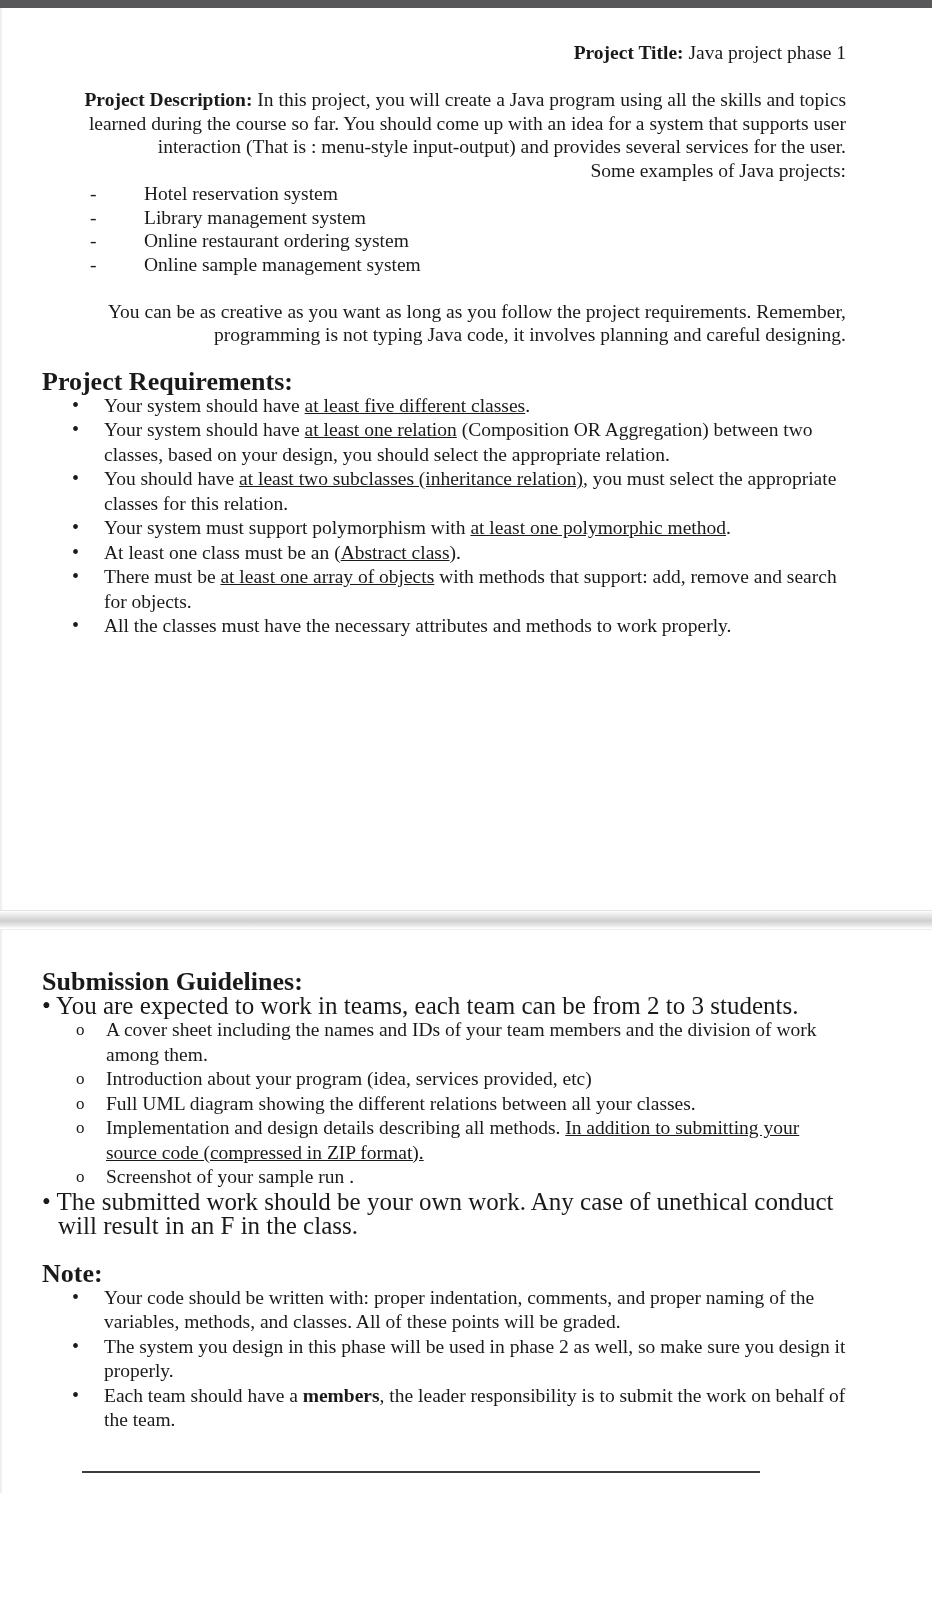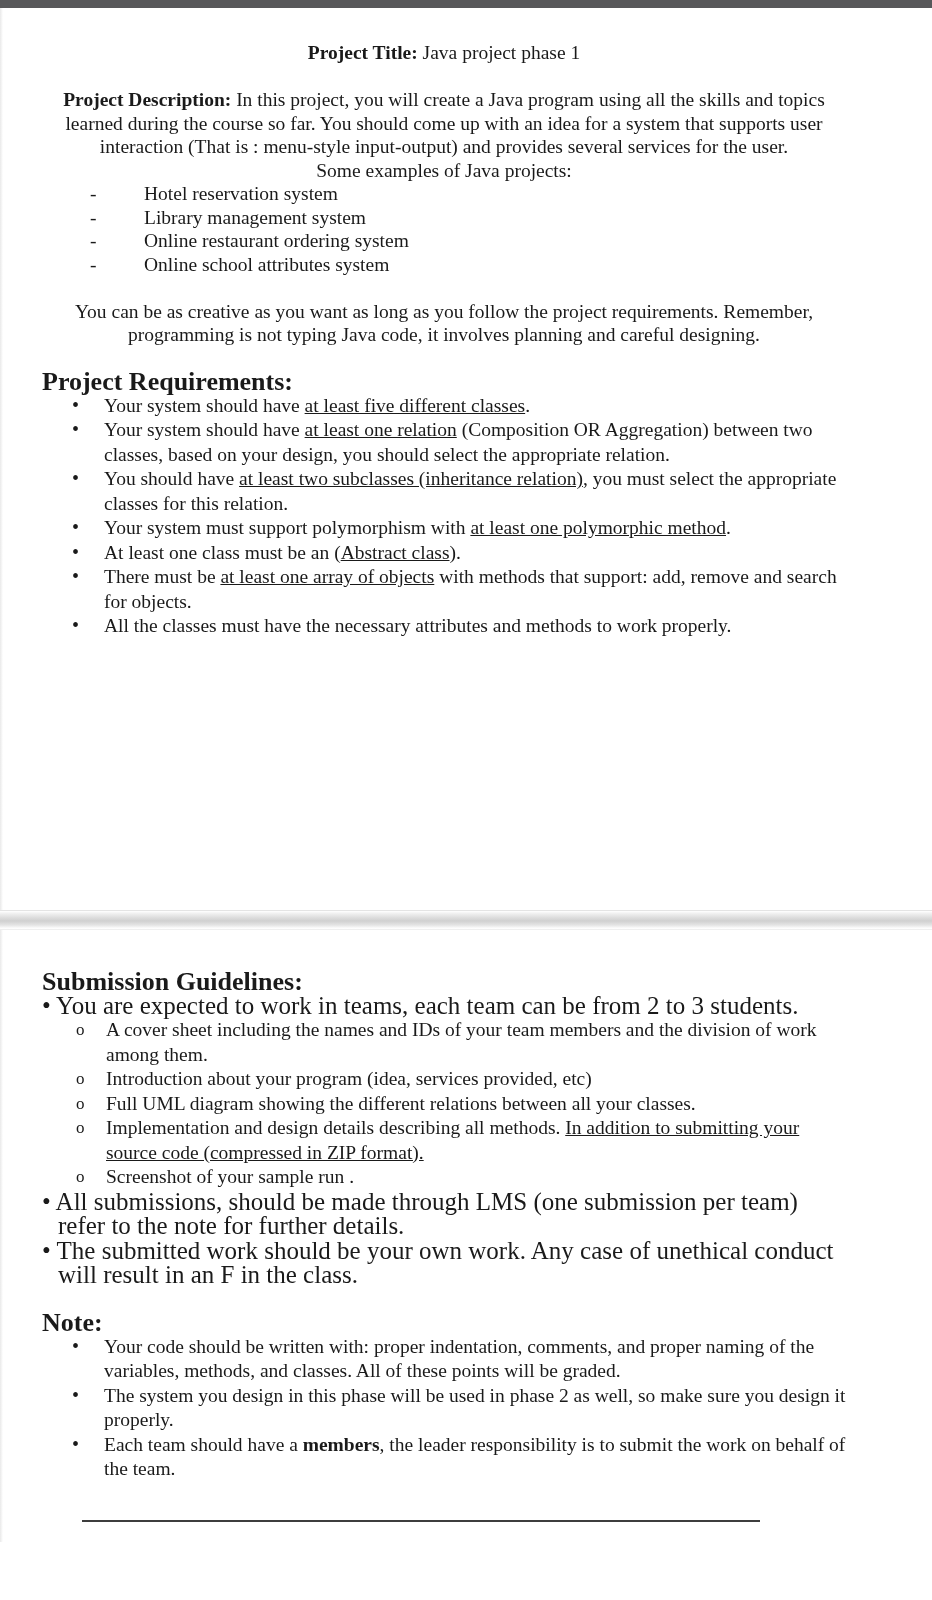--- a/index.html
+++ b/index.html
@@ -68,21 +68,21 @@
     border-top: 1px solid #e4e4e4;
     border-bottom: 1px solid #efefef;
     box-sizing: border-box;
   }
 
   
   .para {
     font-size: 19.5px;
     line-height: 23.5px;
     margin: 0;
-    text-align: center;
+    text-align: right;
   }
   .spacer-line { height: 23.5px; }
 
   b, .bold { font-weight: bold; }
   .bu {
     font-weight: normal;
     text-decoration: underline;
     text-underline-offset: 1px;
     margin-top: 7px;
   }
@@ -197,21 +197,21 @@
       <li>
         <span class="marker">-</span><span>Hotel reservation system</span>
       </li>
       <li>
         <span class="marker">-</span><span>Library management system</span>
       </li>
       <li>
         <span class="marker">-</span><span>Online restaurant ordering system</span>
       </li>
       <li>
-        <span class="marker">-</span><span>Online school attributes system</span>
+        <span class="marker">-</span><span>Online sample management system</span>
       </li>
     </ul>
 
     <div class="spacer-line"></div>
 
     <p class="para">You can be as creative as you want as long as you follow the project requirements. Remember, programming is not typing Java code, it involves planning and careful designing.</p>
 
     <div class="spacer-line"></div>
 
     <h2 class="heading">Project Requirements:</h2>
@@ -261,21 +261,20 @@
         <span class="marker">o</span><span>Full UML diagram showing the different relations between all your classes.</span><span class="u"></span>
       </li>
       <li>
         <span class="marker">o</span><span>Implementation and design details describing all methods. </span><span class="u">In addition to submitting your source code (compressed in ZIP format).</span>
       </li>
       <li>
         <span class="marker">o</span><span>Screenshot of your sample run .</span><span class="u"></span>
       </li>
     </ul>
 
-    <p class="flush-bullet">• All submissions, should be made through LMS  (one submission per team) refer to the note for further details.</p>
     <p class="flush-bullet">• The submitted work should be your own work. Any case of unethical conduct will result in an F in the class.</p>
 
     <div class="spacer-line"></div>
 
     <h2 class="heading">Note:</h2>
 
     <ul class="bullet-list">
       <li>
         <span class="marker">•</span><span>Your code should be written with: proper indentation, comments, and proper naming of the variables, methods, and classes. All of these points will be graded.</span><span class="bold"></span><span></span>
       </li>

